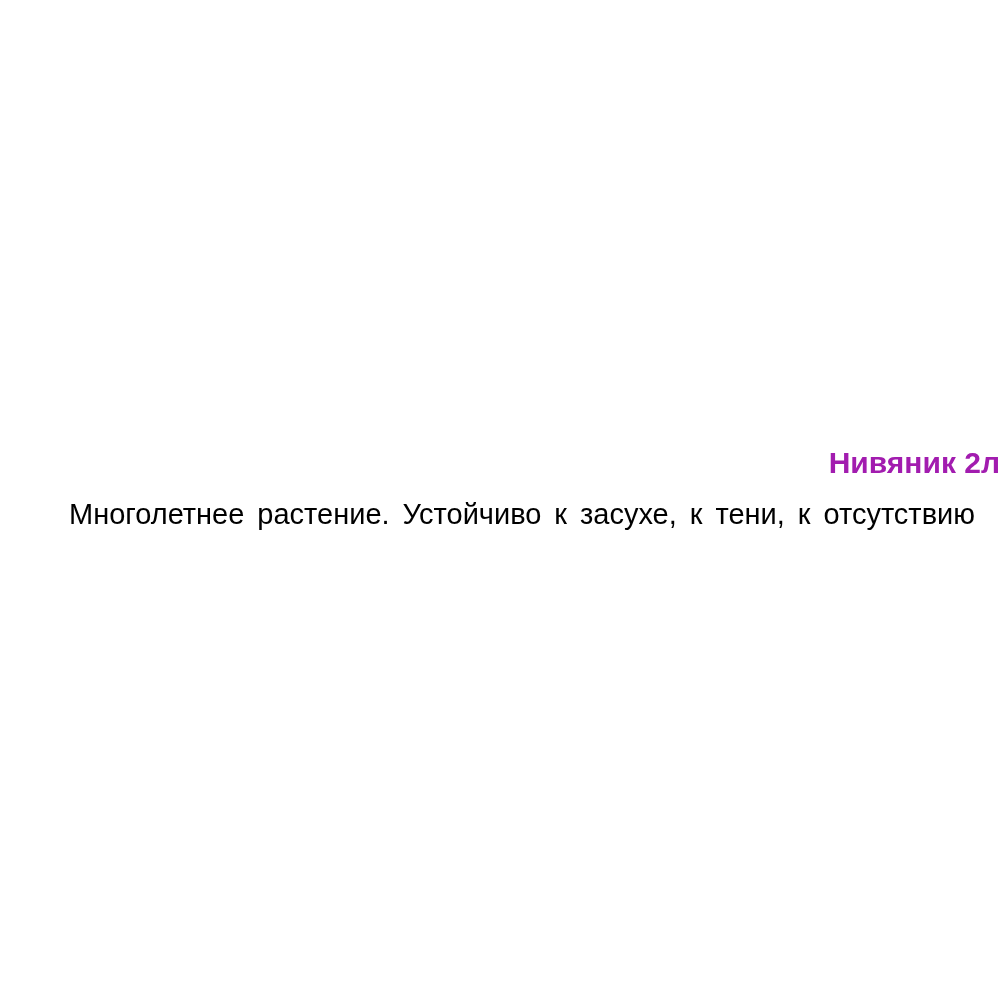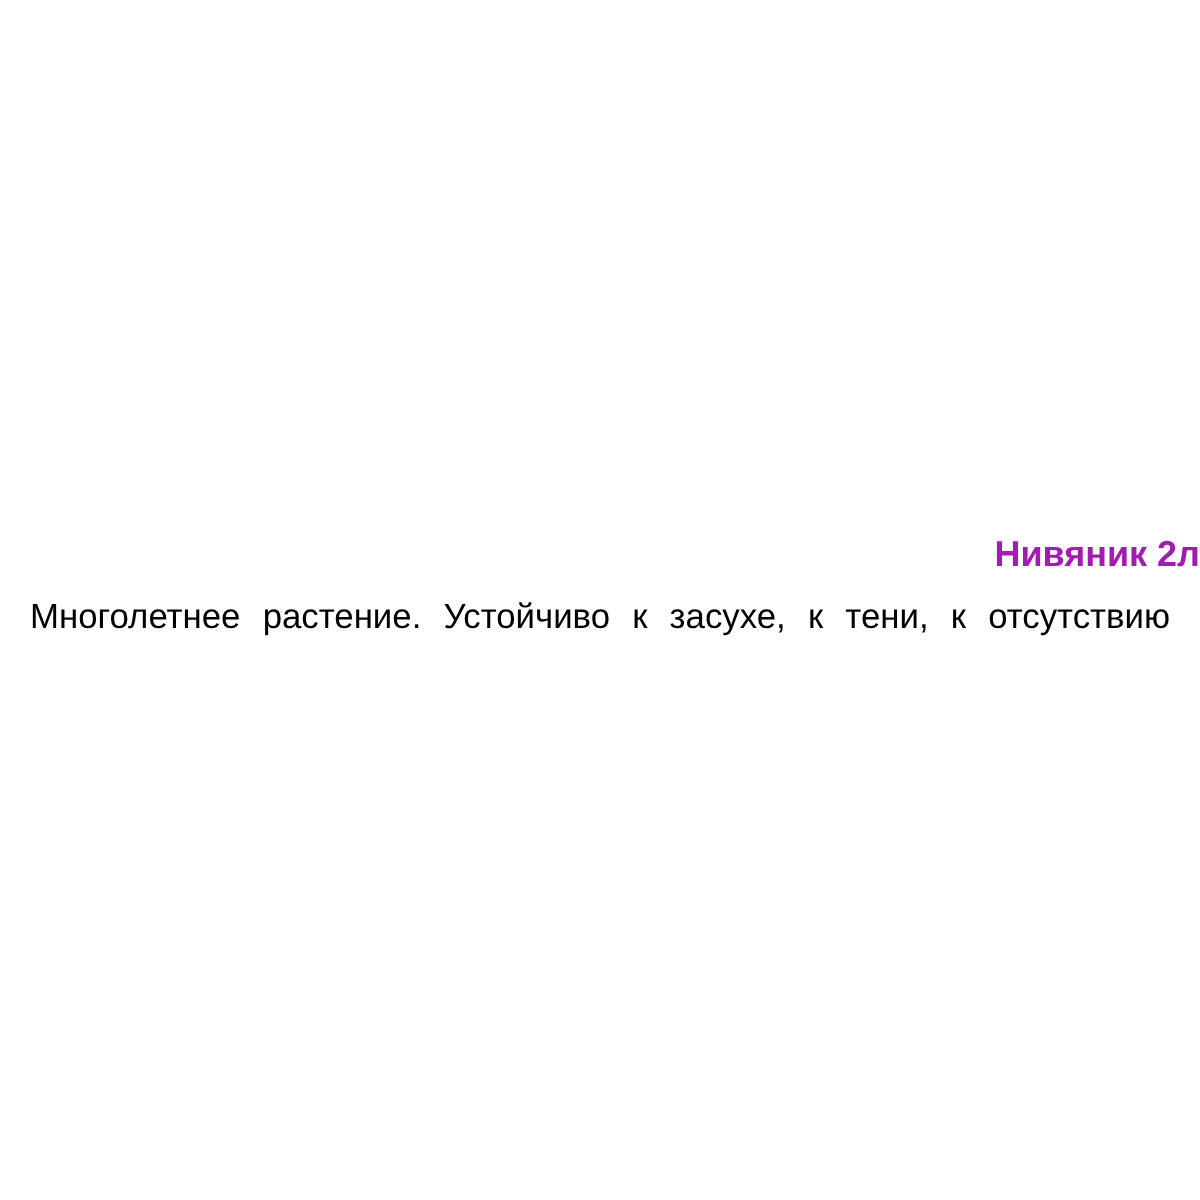--- a/index.html
+++ b/index.html
@@ -36,20 +36,21 @@
     font-size: 29px;
     line-height: 36px;
     font-weight: 400;
     color: #000000;
   }
   
   .para-line-justified {
     text-align: justify;
     text-align-last: justify;
     word-spacing: 1px;
+    margin-left: 44px;
   }
   .para-line-left {
     text-align: left;
   }
 </style>
 </head>
 <body>
 
 <div class="page">
   <div class="doc-title">Нивяник 2л</div>

